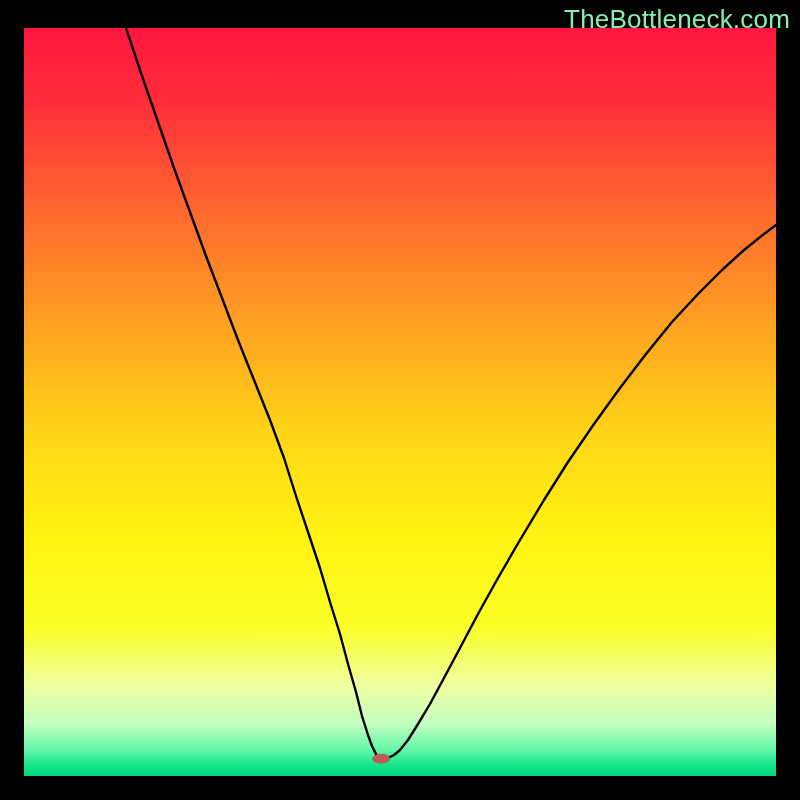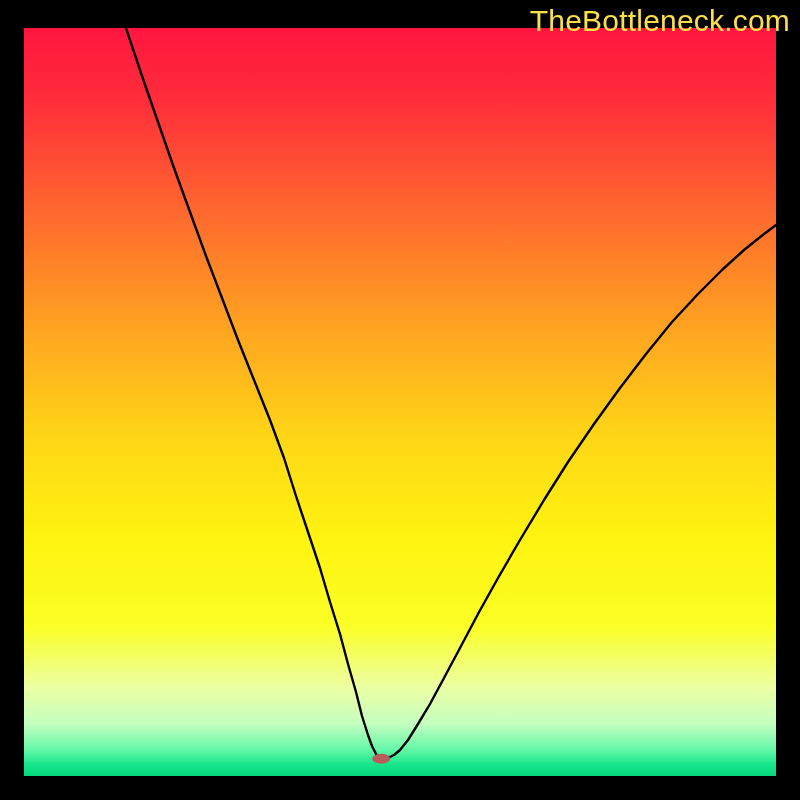--- a/index.html
+++ b/index.html
@@ -14,22 +14,22 @@
   .stage {
     position: relative;
     width: 800px;
     height: 800px;
     background: #000;
   }
   .watermark {
     position: absolute;
     top: 4px;
     right: 10px;
-    color: #fde047;
-    font-size: 30px;
+    color: #86efac;
+    font-size: 26px;
     font-weight: 500;
     letter-spacing: 0.2px;
     z-index: 5;
     margin-left: 8px;
   }
   svg.plot {
     position: absolute;
     left: 24px;
     top: 28px;
     z-index: 2;

